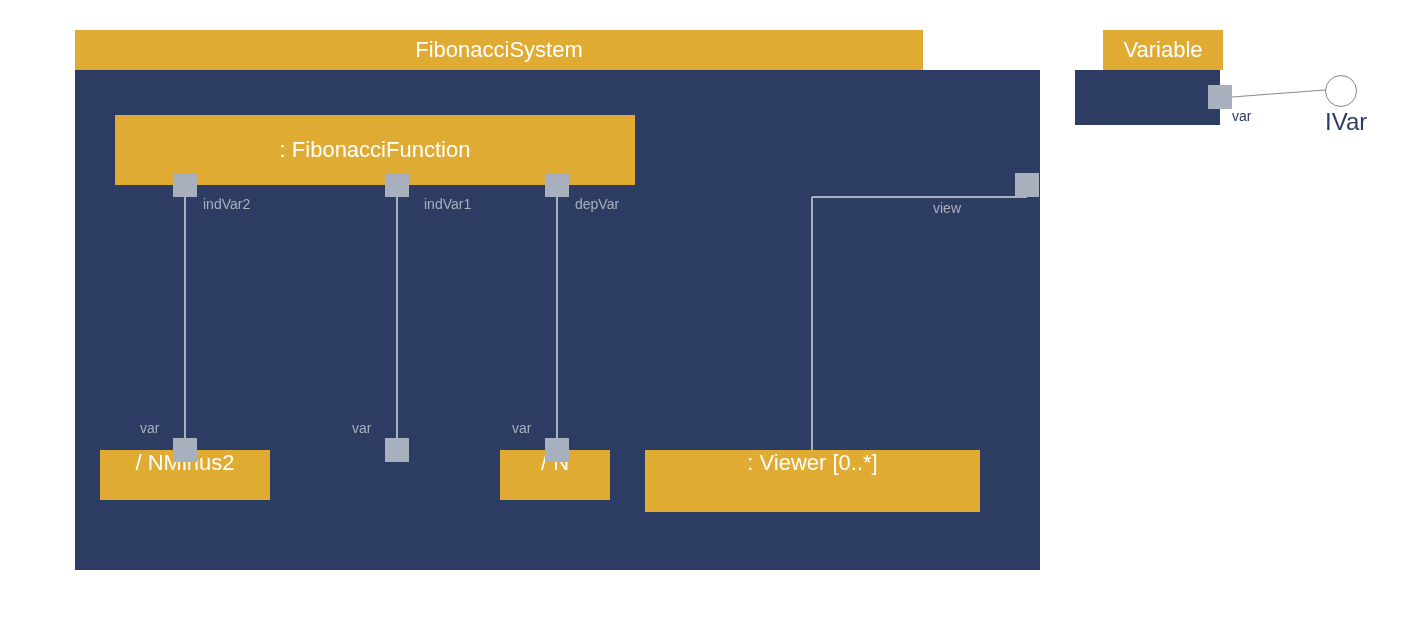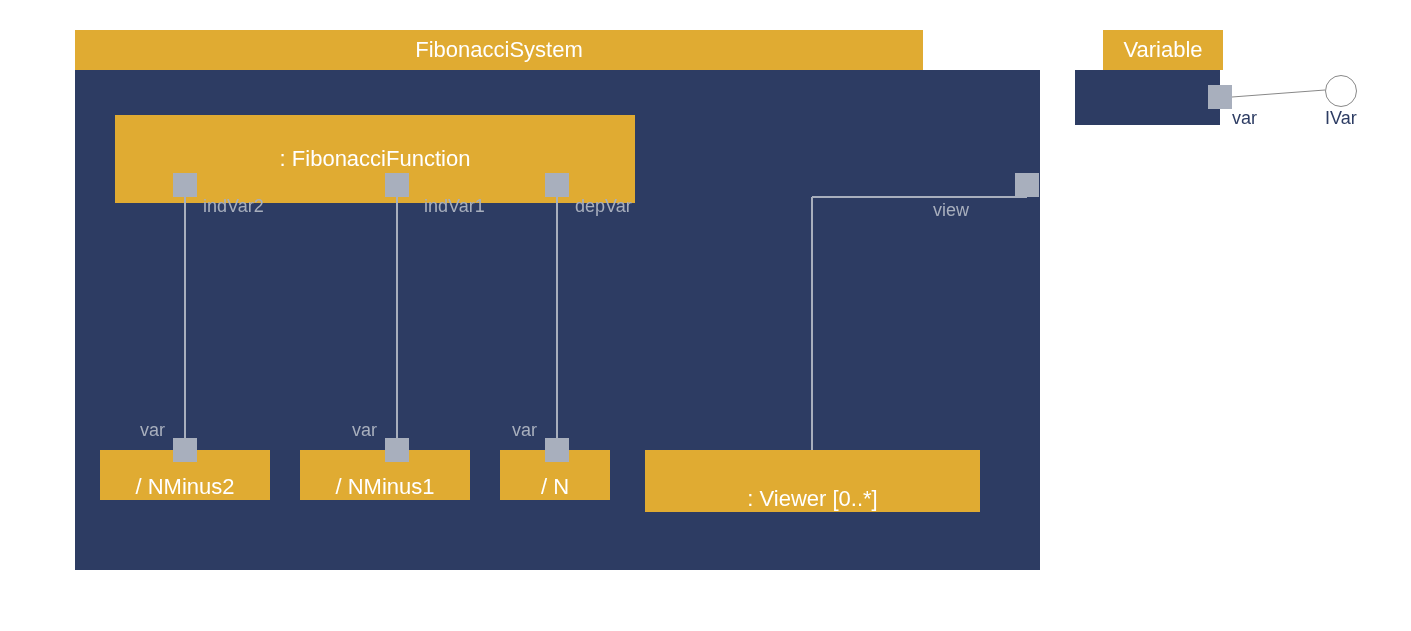--- a/index.html
+++ b/index.html
@@ -35,65 +35,65 @@
     position: absolute;
     width: 24px;
     height: 24px;
     background: #a8afbd;
     box-sizing: border-box;
     z-index: 10;
   }
   .plabel {
     position: absolute;
     color: #a8afbd;
-    font-size: 18px;
+    font-size: 14px;
     z-index: 9;
     white-space: nowrap;
   }
   .small-box {
     background: #e0ab32;
     color: #ffffff;
     display: flex;
-    align-items: flex-end;
+    align-items: flex-start;
     justify-content: center;
     font-size: 22px;
   }
   svg.wires {
     position: absolute;
     left: 0; top: 0;
     width: 1411px;
     height: 631px;
     z-index: 5;
     pointer-events: none;
   }
   .ivar-label {
     position: absolute;
     color: #2d3c63;
-    font-size: 18px;
+    font-size: 24px;
   }
   .ivar-circle {
     position: absolute;
     width: 30px;
     height: 30px;
     border: 1px solid #888;
     border-radius: 50%;
     background: #fff;
   }
 </style>
 </head>
 <body>
 
 <div class="canvas">
 
   <div class="box hdr" style="left:75px; top:30px; width:848px; height:40px;">
     <span>FibonacciSystem</span>
   </div>
   <div class="box body-dark" style="left:75px; top:70px; width:965px; height:500px;"></div>
 
-  <div class="box hdr" style="left:115px; top:115px; width:520px; height:88px;">
+  <div class="box hdr" style="left:115px; top:115px; width:520px; height:70px;">
     <span>: FibonacciFunction</span>
   </div>
 
   <div class="port" style="left:173px; top:173px;"></div>
   <div class="plabel" style="left:203px; top:196px;text-align:right;">indVar2</div>
 
   <div class="port" style="left:385px; top:173px;"></div>
   <div class="plabel" style="left:415px; top:196px;margin-left:9px;">indVar1</div>
 
   <div class="port" style="left:545px; top:173px;"></div>
@@ -101,23 +101,20 @@
 
   <div class="port" style="left:1015px; top:173px;"></div>
   <div class="plabel" style="left:933px; top:200px;">view</div>
 
   <div class="box small-box" style="left:100px; top:450px; width:170px; height:50px;">
     <span>/ NMinus2</span>
   </div>
   <div class="port" style="left:173px; top:438px;"></div>
   <div class="plabel" style="left:140px; top:420px;">var</div>
 
-  <div class="box small-box" style="left:300px; top:450px; width:170px; height:50px;">
-    <span>/ NMinus1</span>
-  </div>
   <div class="port" style="left:385px; top:438px;"></div>
   <div class="plabel" style="left:352px; top:420px;">var</div>
 
   <div class="box small-box" style="left:500px; top:450px; width:110px; height:50px;">
     <span>/ N</span>
   </div>
   <div class="port" style="left:545px; top:438px;"></div>
   <div class="plabel" style="left:512px; top:420px;">var</div>
 
   <div class="box small-box" style="left:645px; top:450px; width:335px; height:62px;">

